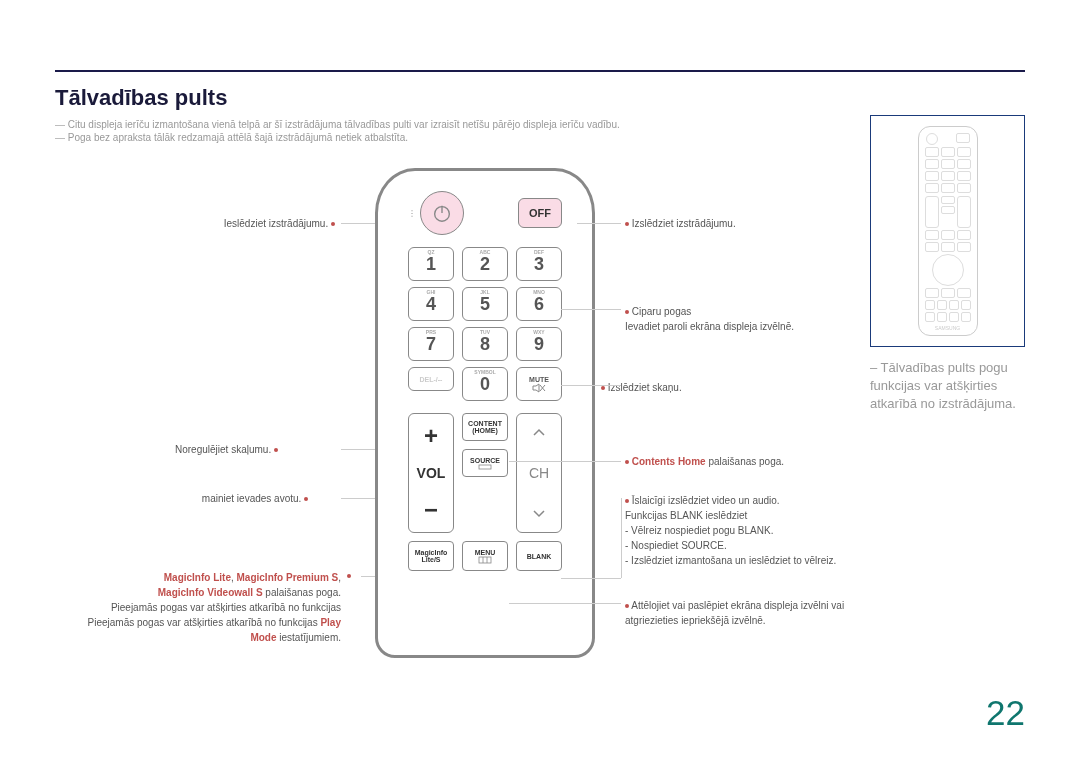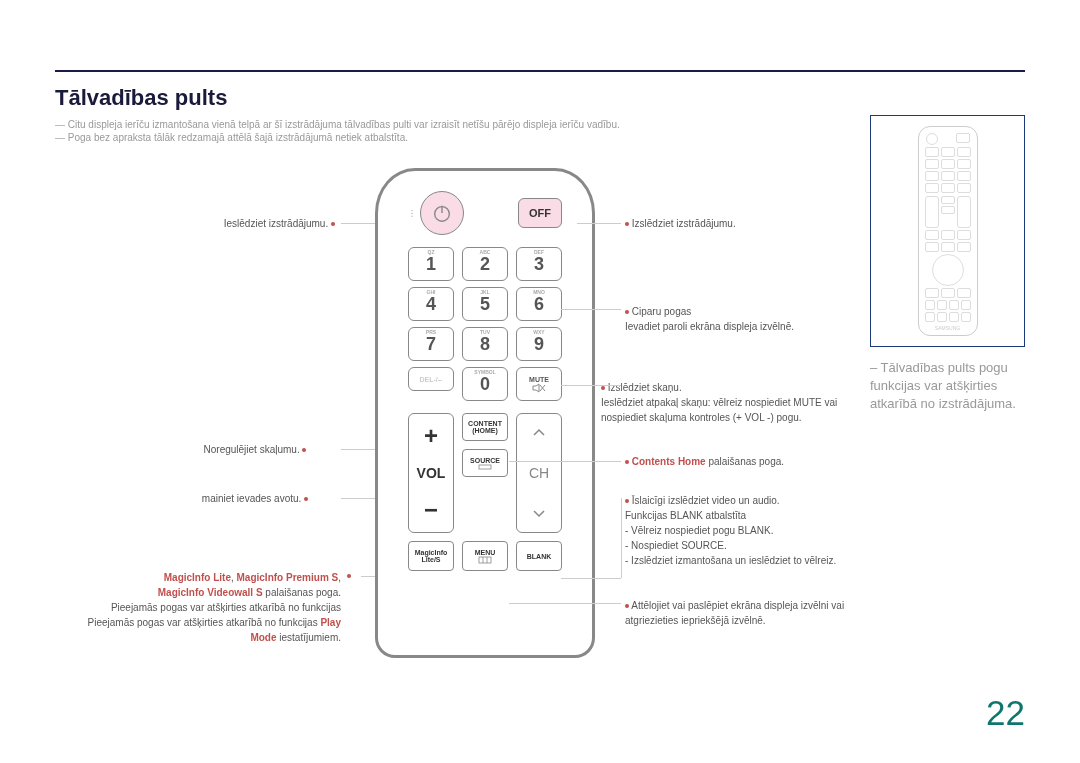--- a/index.html
+++ b/index.html
@@ -48,21 +48,21 @@
 
 <h1>Tālvadības pults</h1>
 <div class="note"><span class="dash">―</span> <span>Citu displeja ierīču izmantošana vienā telpā ar šī izstrādājuma tālvadības pulti var izraisīt netīšu pārējo displeja ierīču vadību.</span></div>
 <div class="note"><span class="dash">―</span> <span>Poga bez apraksta tālāk redzamajā attēlā šajā izstrādājumā netiek atbalstīta.</span></div>
 
 <div class="main-area">
 
   <div class="label" style="left:120px; top:60px; text-align:right; width:160px;"><span>Ieslēdziet izstrādājumu.</span> <span class="dot"></span></div>
   <div class="line" style="left:286px; top:65px; width:52px;"></div>
 
-  <div class="label" style="left:120px; top:286px; text-align:center; width:160px;"><span>Noregulējiet skaļumu.</span> <span class="dot"></span></div>
+  <div class="label" style="left:120px; top:286px; text-align:left; width:160px;"><span>Noregulējiet skaļumu.</span> <span class="dot"></span></div>
   <div class="line" style="left:286px; top:291px; width:52px;"></div>
 
   <div class="label" style="left:120px; top:335px; text-align:center; width:160px;"><span>mainiet ievades avotu.</span> <span class="dot"></span></div>
   <div class="line" style="left:286px; top:340px; width:118px;"></div>
 
   <div class="label" style="left:16px; top:412px; text-align:right; width:270px; line-height:1.5;">
     <strong>MagicInfo Lite</strong>, <strong>MagicInfo Premium S</strong>,<br>
     <strong>MagicInfo Videowall S</strong><span> palaišanas poga.</span><br>
     <span>Pieejamās pogas var atšķirties atkarībā no funkcijas </span><br><span>Pieejamās pogas var atšķirties atkarībā no funkcijas </span><strong>Play Mode</strong><span> iestatījumiem.</span>
     <span class="dot" style="position:absolute; right:-10px; top:4px;"></span>
@@ -189,27 +189,27 @@
       </div>
     </div>
   </div>
 
   <div class="label" style="left:570px; top:60px;"><span class="dot"></span> <span>Izslēdziet izstrādājumu.</span></div>
   <div class="line" style="left:522px; top:65px; width:44px;"></div>
 
   <div class="label" style="left:570px; top:146px; line-height:1.5;"><span class="dot"></span> <span>Ciparu pogas</span><br><span>Ievadiet paroli ekrāna displeja izvēlnē.</span></div>
   <div class="line" style="left:506px; top:151px; width:60px;"></div>
 
-  <div class="label" style="left:546px; top:222px; line-height:1.5; width:260px;"><span class="dot"></span> <span>Izslēdziet skaņu.</span><br><span>Ieslēdziet atpakaļ skaņu: vēlreiz nospiediet MUTE vai nospiediet skaļuma kontroles (+ VOL -) pogu.</span></div>
+  <div class="label" style="left:546px; top:222px; line-height:1.5; width:260px;"><span class="dot"></span> <span>Izslēdziet skaņu.</span><br></div>
   <div class="line" style="left:506px; top:227px; width:60px;"></div>
 
   <div class="label" style="left:570px; top:298px;"><span class="dot"></span> <strong>Contents Home</strong><span> palaišanas poga.</span></div>
   <div class="line" style="left:454px; top:303px; width:112px;"></div>
 
-  <div class="label" style="left:570px; top:335px; line-height:1.5;"><span class="dot"></span> <span>Īslaicīgi izslēdziet video un audio.</span><br><span>Funkcijas BLANK atbalstīta</span><br><span>- Vēlreiz nospiediet pogu BLANK.</span><br><span>- Nospiediet SOURCE.</span><br><span>- Izslēdziet izmantošana un ieslēdziet to vēlreiz.</span></div>
+  <div class="label" style="left:570px; top:335px; line-height:1.5;"><span class="dot"></span> <span>Īslaicīgi izslēdziet video un audio.</span><br><span>Funkcijas BLANK ieslēdziet</span><br><span>- Vēlreiz nospiediet pogu BLANK.</span><br><span>- Nospiediet SOURCE.</span><br><span>- Izslēdziet izmantošana un ieslēdziet to vēlreiz.</span></div>
   <div class="line" style="left:506px; top:420px; width:60px;"></div>
   <div class="line" style="left:566px; top:340px; width:1px; height:80px;"></div>
 
   <div class="label" style="left:570px; top:440px; line-height:1.5; width:260px;"><span class="dot"></span> <span>Attēlojiet vai paslēpiet ekrāna displeja izvēlni vai atgriezieties iepriekšējā izvēlnē.</span></div>
   <div class="line" style="left:454px; top:445px; width:112px;"></div>
 
 </div>
 
 <div class="sidebar">
   <div class="sidebar-box">

